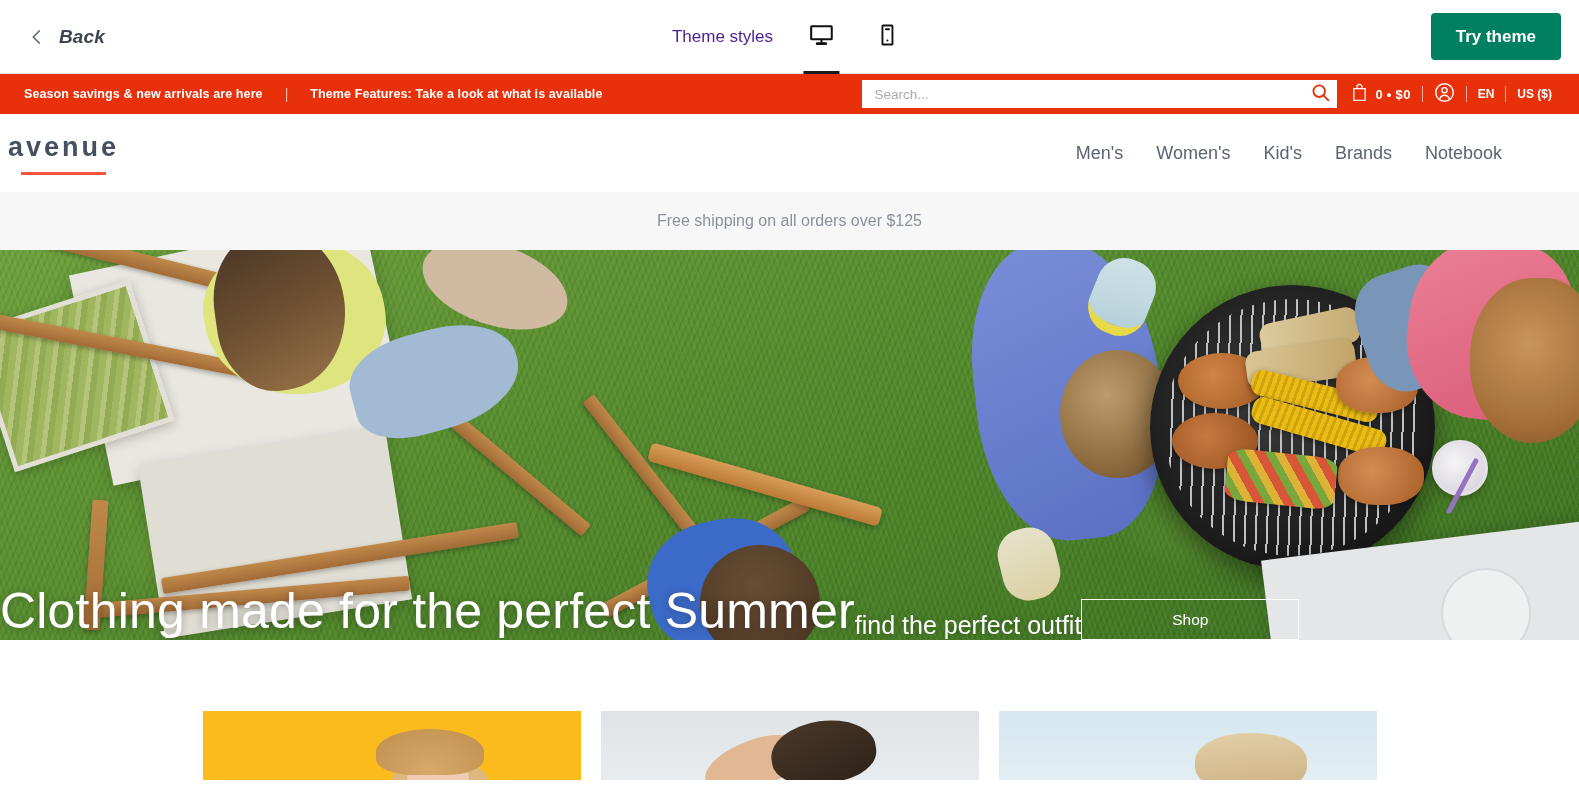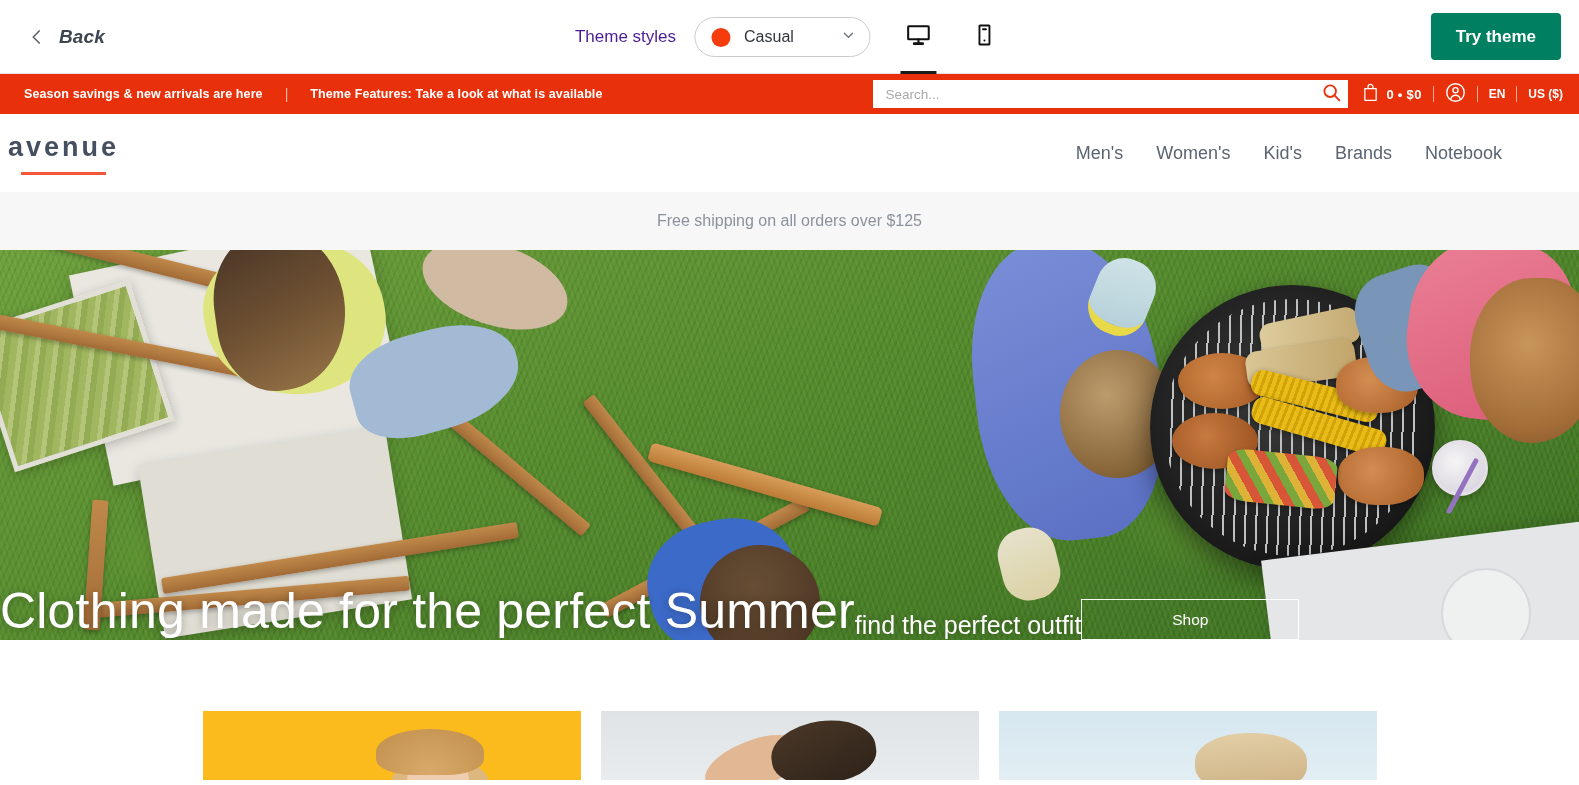--- a/index.html
+++ b/index.html
@@ -109,21 +109,21 @@
     padding: 0 0 0 12px;
   }
   .search-input::placeholder { color: #a9a9a9; }
   .search-btn {
     width: 34px; height: 100%; border: none; background: transparent;
     display: flex; align-items: center; justify-content: center;
     cursor: pointer;
   }
   .utility {
     display: flex; align-items: center; gap: 0;
-    margin-left: 14px; margin-right: 16px;
+    margin-left: 14px; margin-right: 27px;
     color: #fff;
   }
   .bag-group { display: flex; align-items: center; gap: 7px; cursor: pointer; }
   .bag-count { font-size: 13px; font-weight: 700; letter-spacing: .3px; }
   .util-sep { width: 1px; height: 16px; background: rgba(255,255,255,.6); margin: 0 11px; }
   .util-link { font-size: 12px; font-weight: 700; cursor: pointer; white-space: nowrap; }
 
   
   .store-header {
     height: 78px; background: #fff;
@@ -418,29 +418,20 @@
       <svg class="chev-back" viewBox="0 0 24 24" fill="none" stroke="#5c6570" stroke-width="2.2" stroke-linecap="round" stroke-linejoin="round">
           <polyline points="15 4 7 12 15 20"></polyline>
         </svg>
     </span>
     <span class="back-label">Back</span>
   </div>
 
   <div class="admin-center">
     <span class="theme-styles-label">Theme styles</span>
 
-    <div class="style-select">
-      <span class="style-dot" style="background:#f43c0c"></span>
-      <span class="style-name">Casual</span>
-      <span>
-        <svg class="chev-down" viewBox="0 0 24 24" fill="none" stroke="#6f7782" stroke-width="2.4" stroke-linecap="round" stroke-linejoin="round">
-            <polyline points="5 9 12 16 19 9"></polyline>
-          </svg>
-      </span>
-    </div>
 
     <div class="dev-toggle">
       <div class="dev-btn active">
         <span>
           <svg width="26" height="26" viewBox="0 0 24 24" fill="none" stroke="#111" stroke-width="1.9" stroke-linejoin="round">
               <rect x="2.5" y="4" width="19" height="12" rx="0.6"></rect>
               <path d="M9.5 20h5M12 16v4" stroke-linecap="round"></path>
               <path d="M8 20h8" stroke-width="2.4" stroke-linecap="round"></path>
             </svg>
         </span>

